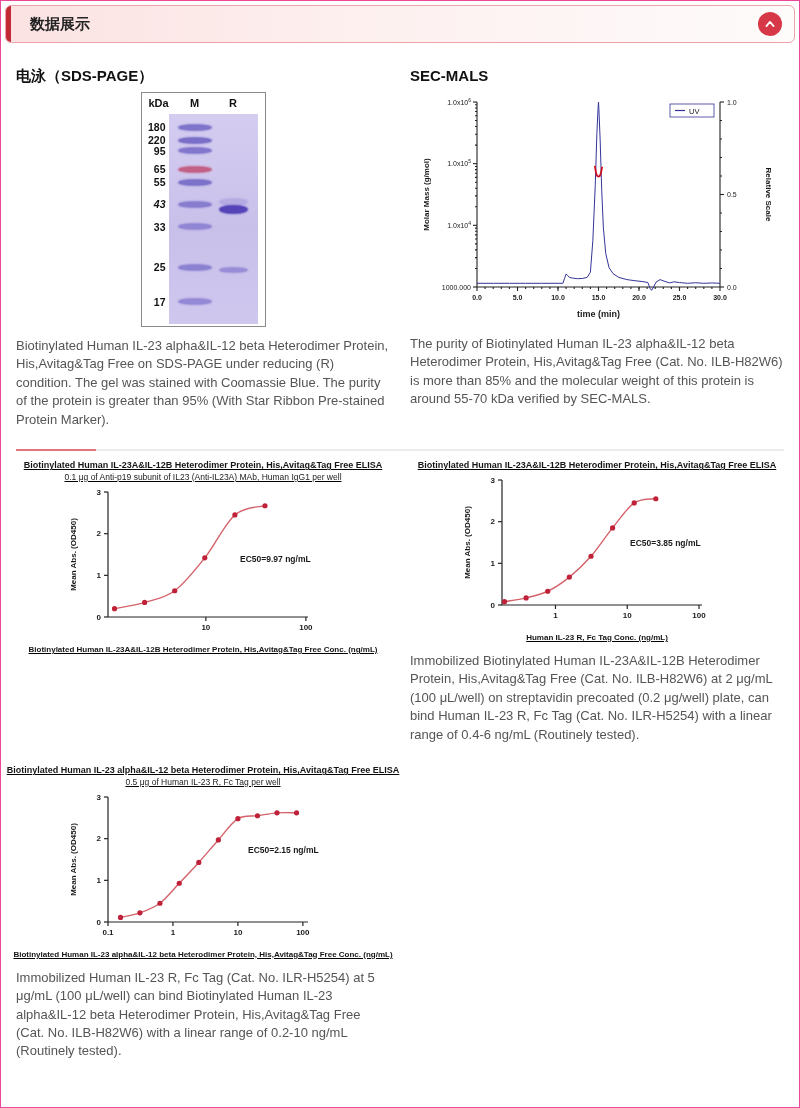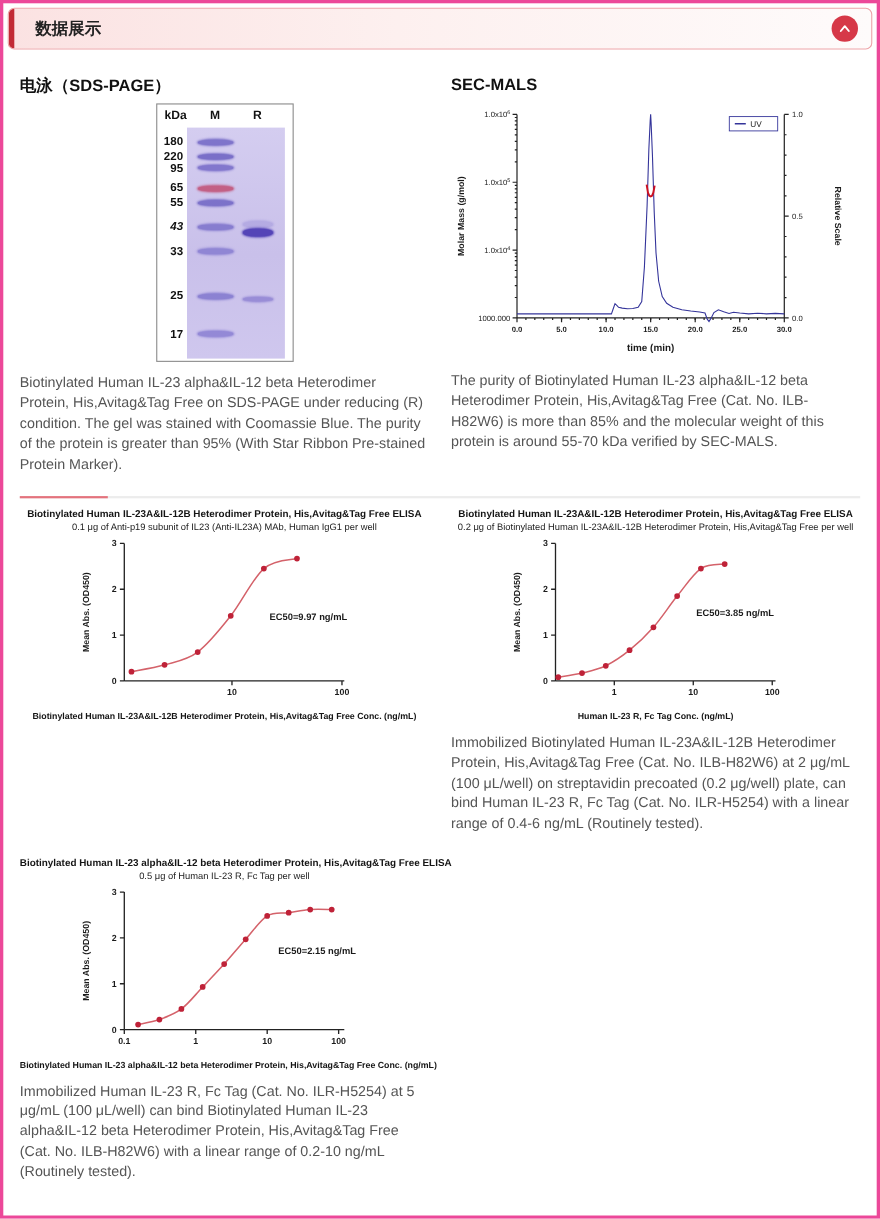--- a/index.html
+++ b/index.html
@@ -1,16 +1,16 @@
 <!DOCTYPE html>
 <html><head>
 <meta charset="utf-8">
 <style>
   html,body{margin:0;padding:0;background:#fff;}
-  .page{width:800px;height:1108px;box-sizing:border-box;border:3px solid #ec4899;
+  .page{width:800px;height:1108px;box-sizing:border-box;border:1px solid #ec4899;
         background:#fff;font-family:"Liberation Sans",sans-serif;overflow:hidden;position:relative;}
   
   .hdr{margin:4px;height:36px;border:1px solid #eda3a8;border-radius:6px;position:relative;
        background:linear-gradient(90deg,#fbe2e2 0%,#fdf0ef 45%,#fefbfb 100%);
        display:flex;align-items:center;overflow:hidden;}
   .hdr-accent{position:absolute;left:0;top:0;bottom:0;width:5px;background:#c22a35;}
   .hdr-title{margin:0 0 0 24px;font-size:15px;font-weight:bold;color:#222;}
   .collapse-btn{margin-left:auto;margin-right:12px;width:24px;height:24px;border-radius:50%;
        background:#d63848;border:none;padding:0;display:flex;align-items:center;justify-content:center;cursor:pointer;}
   
@@ -24,21 +24,21 @@
   .divider-accent{position:absolute;left:0;top:0;height:2px;width:80px;background:#e4737d;}
   
   .gel-wrap{display:flex;justify-content:center;}
   .gel-box{position:relative;width:125px;height:235px;background:#fff;border:1.5px solid #8a8a8a;box-sizing:border-box;}
   .gel-area{position:absolute;left:27px;top:21px;width:89px;height:210px;
        background:linear-gradient(180deg,#d4cdf0 0%,#c9c0ea 55%,#cfc7ee 100%);}
   .gel-hd{position:absolute;top:4px;font-size:11px;font-weight:bold;color:#111;}
   .gel-kda{position:absolute;left:0;width:24px;text-align:right;font-size:10.5px;font-weight:bold;color:#111;line-height:1;}
   .band{position:absolute;border-radius:45%;}
   
-  .chart-block{display:flex;flex-direction:column;margin-top:6px;}
+  .chart-block{display:flex;flex-direction:column;align-items:center;margin-top:6px;text-decoration:underline;}
   .chart-title{font-size:9px;font-weight:bold;color:#151515;text-align:center;white-space:nowrap;line-height:1.4;}
   .chart-sub{font-size:8.5px;color:#222;text-align:center;white-space:nowrap;line-height:1.4;}
   .chart-xlabel{font-size:8px;font-weight:bold;color:#151515;text-align:center;white-space:nowrap;margin-top:1px;}
   svg text{font-family:"Liberation Sans",sans-serif;}
 </style>
 </head>
 <body>
 
 <div class="page">
 
@@ -235,21 +235,20 @@
               <circle cx="221.88453122925802" cy="30.916666666666657" r="2.6" fill="#bf2238"></circle>
               <circle cx="251.9875307956561" cy="21.75" r="2.6" fill="#bf2238"></circle>
               <text x="227" y="78" font-size="8.5" fill="#1a1a1a" font-weight="bold">EC50=9.97 ng/mL</text>
             </svg>
             <div class="chart-xlabel">Biotinylated Human IL-23A&amp;IL-12B Heterodimer Protein, His,Avitag&amp;Tag Free Conc. (ng/mL)</div>
           </div>
       </section>
       <section class="col">
         <div class="chart-block" id="elisa-2">
             <div class="chart-title">Biotinylated Human IL-23A&amp;IL-12B Heterodimer Protein, His,Avitag&amp;Tag Free ELISA</div>
-            <div class="chart-sub">0.2 μg of Biotinylated Human IL-23A&amp;IL-12B Heterodimer Protein, His,Avitag&amp;Tag Free per well</div>
             <svg width="380" height="160" viewBox="0 0 380 160">
               <line x1="95" y1="8" x2="95" y2="133" stroke="#222" stroke-width="1.2"></line>
               <line x1="95" y1="133" x2="295" y2="133" stroke="#222" stroke-width="1.2"></line>
               <line x1="91" y1="133" x2="95" y2="133" stroke="#222" stroke-width="1.2"></line>
               <text x="88" y="135.8" font-size="8" fill="#1a1a1a" text-anchor="end" font-weight="bold">0</text>
               <line x1="91" y1="91.33333333333334" x2="95" y2="91.33333333333334" stroke="#222" stroke-width="1.2"></line>
               <text x="88" y="94.13333333333334" font-size="8" fill="#1a1a1a" text-anchor="end" font-weight="bold">1</text>
               <line x1="91" y1="49.66666666666667" x2="95" y2="49.66666666666667" stroke="#222" stroke-width="1.2"></line>
               <text x="88" y="52.46666666666667" font-size="8" fill="#1a1a1a" text-anchor="end" font-weight="bold">2</text>
               <line x1="91" y1="8" x2="95" y2="8" stroke="#222" stroke-width="1.2"></line>

